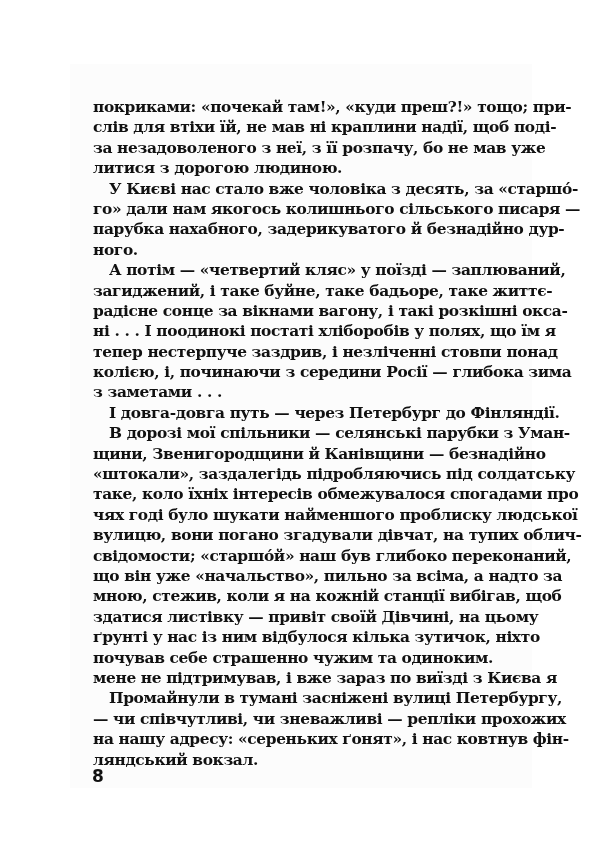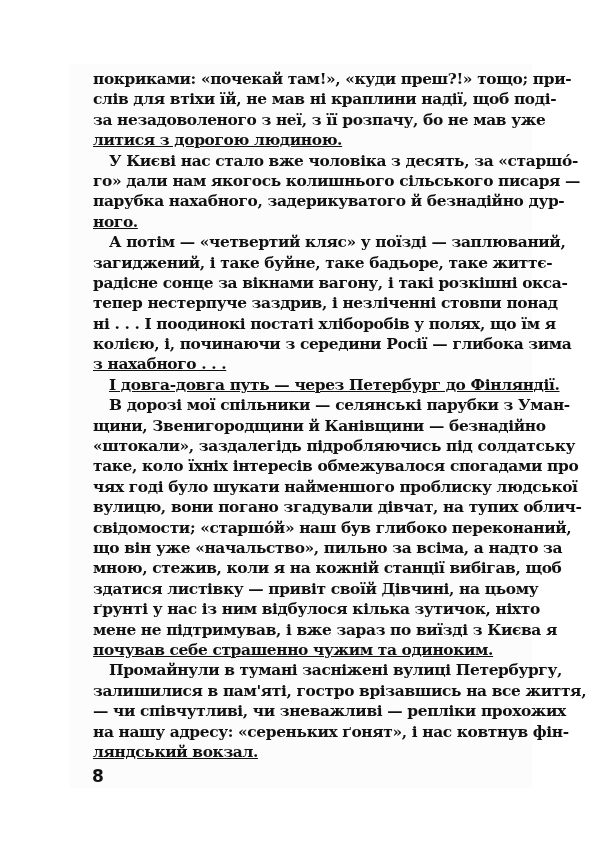--- a/index.html
+++ b/index.html
@@ -2,30 +2,30 @@
 <html><head>
 <meta charset="utf-8">
 <style>
   html, body { margin: 0; padding: 0; background: #ffffff; }
   body { width: 600px; height: 853px; position: relative; overflow: hidden; }
   .page {
     position: absolute; left: 70px; top: 64px; width: 462px; height: 724px;
     background: #fcfcfc;
   }
   .text {
-    position: absolute; left: 93px; top: 69px; width: 425px;
+    position: absolute; left: 93px; top: 97px; width: 425px;
     font-family: "DejaVu Serif", serif;
     font-size: 15.4px;
     line-height: 20.4px;
     color: #111;
     font-weight: bold;
     letter-spacing: -0.35px;
   }
   .line { display: block; white-space: nowrap; text-align: justify; text-align-last: justify; height: 20.4px; }
-  .line.last { text-align-last: left; text-decoration: underline; }
+  .line.last { text-align-last: left; }
   .line.indent { padding-left: 16px; }
   .pagenum {
     position: absolute; left: 92px; top: 766px;
     font-family: "DejaVu Sans", sans-serif; font-weight: bold; font-size: 17px; color: #111;
   }
 </style>
 </head>
 <body>
 
 <div class="page"></div>
@@ -40,45 +40,44 @@
   <div>
     <span class="line indent">У Києві нас стало вже чоловіка з десять, за «старшо́-</span>
     <span class="line">го» дали нам якогось колишнього сільського писаря —</span>
     <span class="line">парубка нахабного, задерикуватого й безнадійно дур-</span>
     <span class="line last">ного.</span>
   </div>
   <div>
     <span class="line indent">А потім — «четвертий кляс» у поїзді — заплюваний,</span>
     <span class="line">загиджений, і таке буйне, таке бадьоре, таке життє-</span>
     <span class="line">радісне сонце за вікнами вагону, і такі розкішні окса-</span>
+    <span class="line">ні . . . І поодинокі постаті хліборобів у полях, що їм я</span>
     <span class="line">тепер нестерпуче заздрив, і незліченні стовпи понад</span>
-    <span class="line">ні . . . І поодинокі постаті хліборобів у полях, що їм я</span>
     <span class="line">колією, і, починаючи з середини Росії — глибока зима</span>
-    <span class="line last">з нахабного . . .</span>
+    <span class="line last">з заметами . . .</span>
   </div>
   <div>
     <span class="line indent last">І довга-довга путь — через Петербург до Фінляндії.</span>
   </div>
   <div>
     <span class="line indent">В дорозі мої спільники — селянські парубки з Уман-</span>
     <span class="line">щини, Звенигородщини й Канівщини — безнадійно</span>
     <span class="line">«штокали», заздалегідь підробляючись під солдатську</span>
     <span class="line">таке, коло їхніх інтересів обмежувалося спогадами про</span>
     <span class="line">чях годі було шукати найменшого проблиску людської</span>
     <span class="line">вулицю, вони погано згадували дівчат, на тупих облич-</span>
     <span class="line">свідомости; «старшо́й» наш був глибоко переконаний,</span>
     <span class="line">що він уже «начальство», пильно за всіма, а надто за</span>
     <span class="line">мною, стежив, коли я на кожній станції вибігав, щоб</span>
     <span class="line">здатися листівку — привіт своїй Дівчині, на цьому</span>
     <span class="line">ґрунті у нас із ним відбулося кілька зутичок, ніхто</span>
+    <span class="line last">почував себе страшенно чужим та одиноким.</span>
     <span class="line">мене не підтримував, і вже зараз по виїзді з Києва я</span>
-    <span class="line last">почував себе страшенно чужим та одиноким.</span>
   </div>
   <div>
     <span class="line indent">Промайнули в тумані засніжені вулиці Петербургу,</span>
-    <span class="line">залишилися в пам'яті, гостро врізавшись на все життя,</span>
     <span class="line">— чи співчутливі, чи зневажливі — репліки прохожих</span>
     <span class="line">на нашу адресу: «сереньких ґонят», і нас ковтнув фін-</span>
     <span class="line last">ляндський вокзал.</span>
   </div>
 </div>
 
 <div class="pagenum">8</div>
 
 </body></html>

